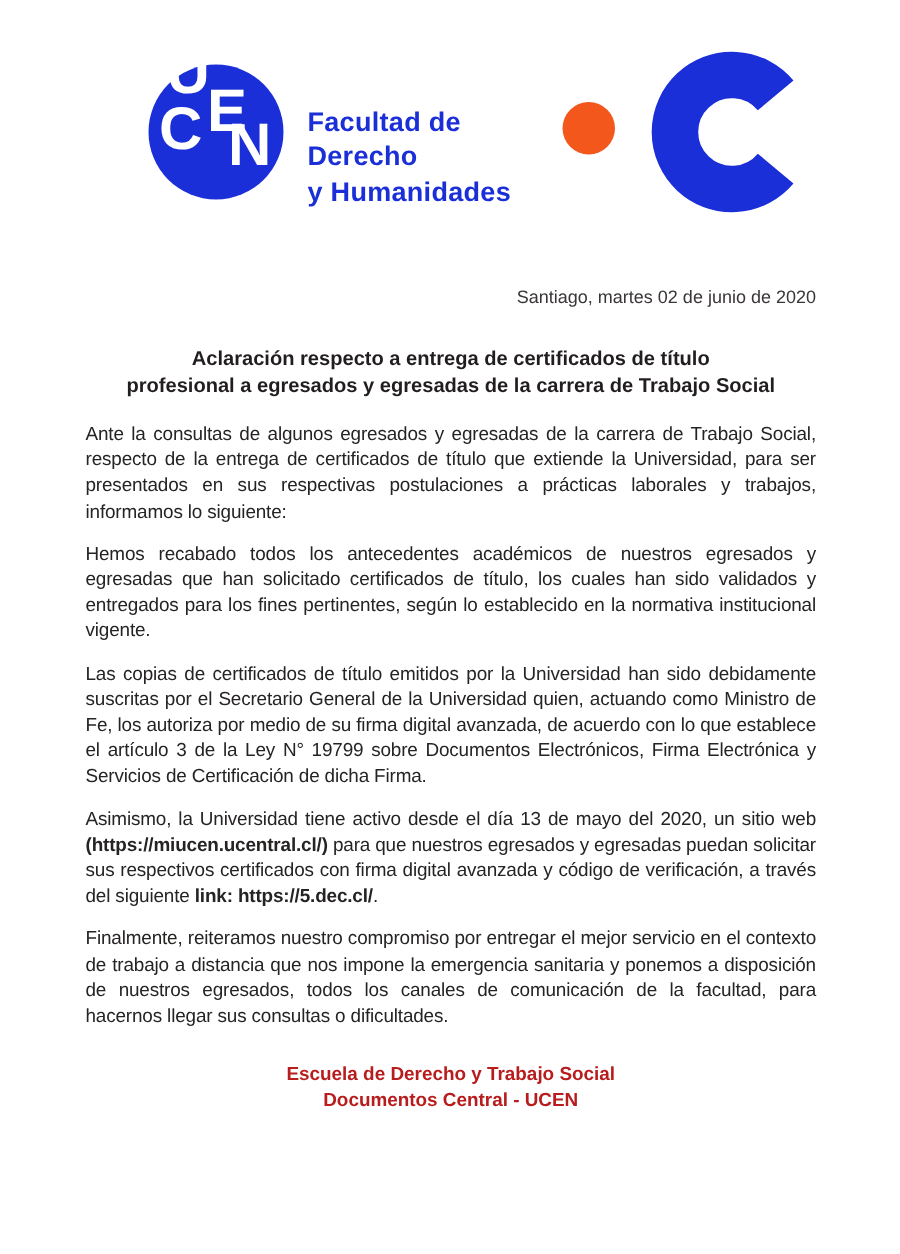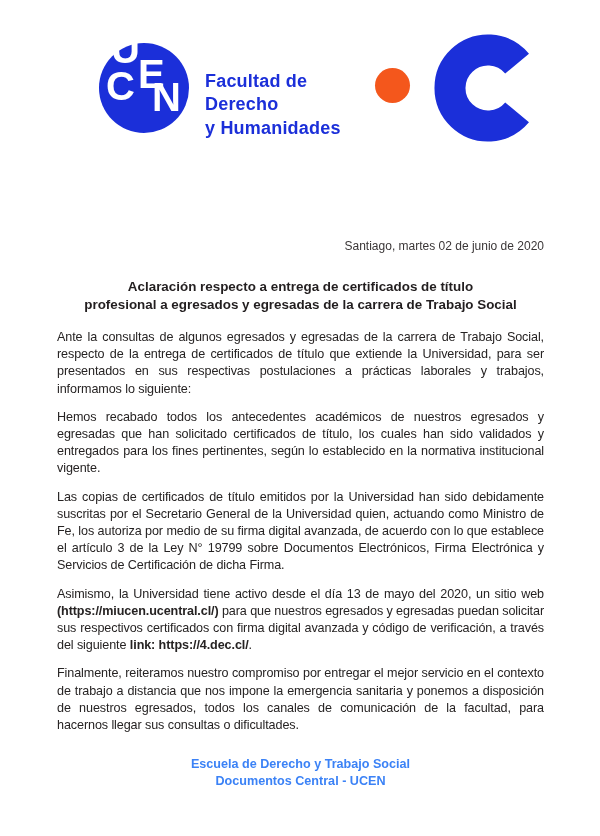--- a/index.html
+++ b/index.html
@@ -79,21 +79,20 @@
     position:absolute;
     left:57px; top:191px;
     width:487px;
     color:var(--ink);
   }
   .date-line{
     text-align:right;
     font-size:12px;
     line-height:14px;
     color:#3a3637;
-    margin-top:48px;
   }
   .doc-title{
     margin-top:25px;
     text-align:center;
     font-size:13.4px;
     font-weight:bold;
     line-height:17.5px;
     color:#221e1f;
   }
   .paras .para{
@@ -105,21 +104,21 @@
     color:var(--ink);
   }
   .paras .para:first-child{margin-top:16px;}
   .paras .para b{font-weight:bold;}
   .signature{
     margin-top:22px;
     text-align:center;
     font-weight:bold;
     font-size:12.6px;
     line-height:17px;
-    color:#3b82f6;
+    color:#b91c1c;
   }
   .signature div{display:block;}
 </style>
 </head>
 <body>
 
 <div class="page">
 
   <div class="corner-ring"></div>
 
@@ -146,21 +145,21 @@
 
     <h1 class="doc-title">
       <span>Aclaración respecto a entrega de certificados de título</span><br>
       <span>profesional a egresados y egresadas de la carrera de Trabajo Social</span>
     </h1>
 
     <div class="paras">
         <p class="para"><span>Ante la consultas de algunos egresados y egresadas de la carrera de Trabajo Social, respecto de la entrega de certificados de título que extiende la Universidad, para ser presentados en sus respectivas postulaciones a prácticas laborales y trabajos, informamos lo siguiente:</span></p>
         <p class="para"><span>Hemos recabado todos los antecedentes académicos de nuestros egresados y egresadas que han solicitado certificados de título, los cuales han sido validados y entregados para los fines pertinentes, según lo establecido en la normativa institucional vigente.</span></p>
         <p class="para"><span>Las copias de certificados de título emitidos por la Universidad han sido debidamente suscritas por el Secretario General de la Universidad quien, actuando como Ministro de Fe, los autoriza por medio de su firma digital avanzada, de acuerdo con lo que establece el artículo 3 de la Ley N° 19799 sobre Documentos Electrónicos, Firma Electrónica y Servicios de Certificación de dicha Firma.</span></p>
-        <p class="para"><span>Asimismo, la Universidad tiene activo desde el día 13 de mayo del 2020, un sitio web </span><b>(https://miucen.ucentral.cl/)</b><span> para que nuestros egresados y egresadas puedan solicitar sus respectivos certificados con firma digital avanzada y código de verificación, a través del siguiente </span><b>link: https://4.dec.cl/</b><span>.</span></p>
+        <p class="para"><span>Asimismo, la Universidad tiene activo desde el día 13 de mayo del 2020, un sitio web </span><b>(https://miucen.ucentral.cl/)</b><span> para que nuestros egresados y egresadas puedan solicitar sus respectivos certificados con firma digital avanzada y código de verificación, a través del siguiente </span><b>link: https://5.dec.cl/</b><span>.</span></p>
         <p class="para"><span>Finalmente, reiteramos nuestro compromiso por entregar el mejor servicio en el contexto de trabajo a distancia que nos impone la emergencia sanitaria y ponemos a disposición de nuestros egresados, todos los canales de comunicación de la facultad, para hacernos llegar sus consultas o dificultades.</span></p>
       </div>
 
     <div class="signature">
       <div>Escuela de Derecho y Trabajo Social</div>
       <div>Documentos Central - UCEN</div>
     </div>
   </div>
 
 </div>

